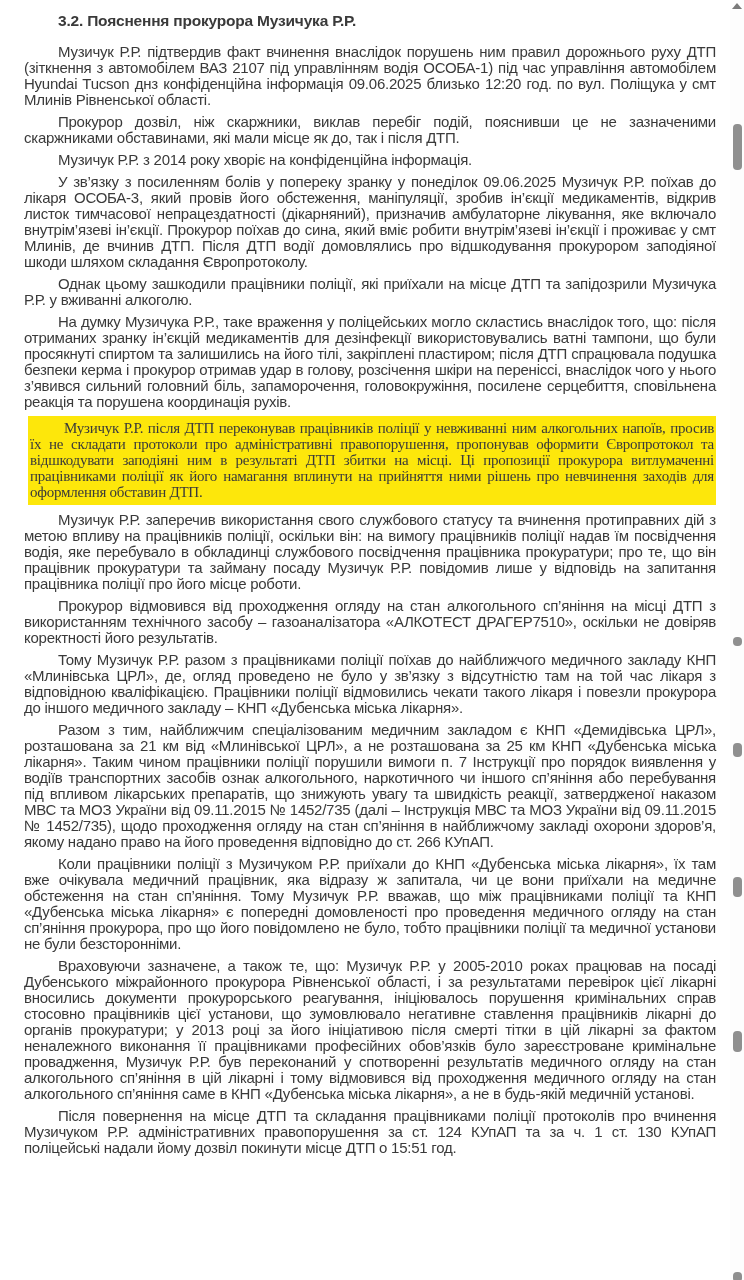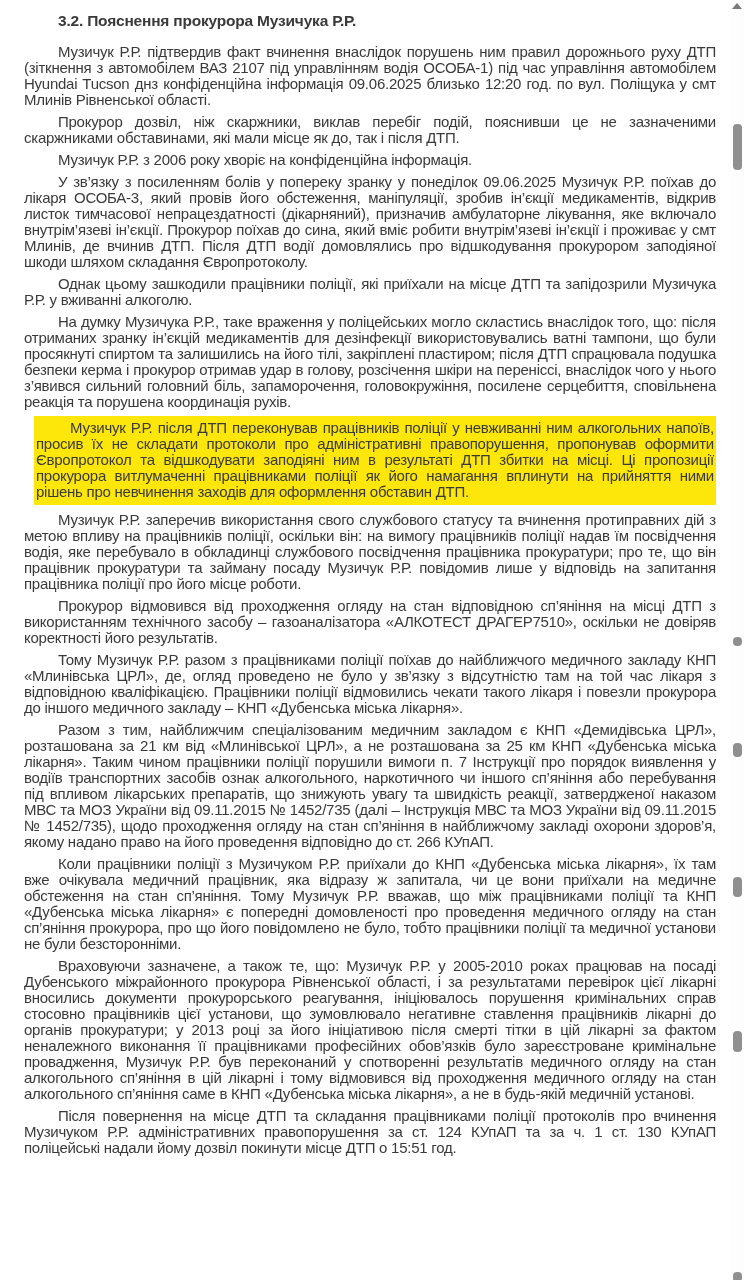--- a/index.html
+++ b/index.html
@@ -34,22 +34,23 @@
     line-height: 16px;
     letter-spacing: -0.25px;
     text-align: justify;
     text-indent: 34px;
     margin-bottom: 6px;
     color: #3a3a3a;
   }
   p.para.hl {
     background: #fde70b;
     padding: 4px 2px 5px 2px;
-    margin-left: 10px;
+    margin-left: 4px;
     margin-bottom: 7px;
+    font-family: Liberation Serif, serif;
   }
   
   .scrollbar-track {
     position: absolute;
     right: 0;
     top: 0;
     width: 14px;
     height: 1280px;
     background: #fdfdfd;
   }
@@ -79,27 +80,27 @@
 </head>
 <body>
 
 <div class="page">
 
   <div class="content">
     <h3 class="doc-heading">3.2. Пояснення прокурора Музичука Р.Р.</h3>
 
     <p class="para">Музичук Р.Р. підтвердив факт вчинення внаслідок порушень ним правил дорожнього руху ДТП (зіткнення з автомобілем ВАЗ 2107 під управлінням водія ОСОБА-1) під час управління автомобілем Hyundai Tucson днз конфіденційна інформація 09.06.2025 близько 12:20 год. по вул. Поліщука у смт Млинів Рівненської області.</p>
     <p class="para">Прокурор дозвіл, ніж скаржники, виклав перебіг подій, пояснивши це не зазначеними скаржниками обставинами, які мали місце як до, так і після ДТП.</p>
-    <p class="para">Музичук Р.Р. з 2006 року хворіє на конфіденційна інформація.</p>
+    <p class="para">Музичук Р.Р. з 2014 року хворіє на конфіденційна інформація.</p>
     <p class="para">У зв’язку з посиленням болів у попереку зранку у понеділок 09.06.2025 Музичук Р.Р. поїхав до лікаря ОСОБА-3, який провів його обстеження, маніпуляції, зробив ін’єкції медикаментів, відкрив листок тимчасової непрацездатності (дікарняний), призначив амбулаторне лікування, яке включало внутрім’язеві ін’єкції. Прокурор поїхав до сина, який вміє робити внутрім’язеві ін’єкції і проживає у смт Млинів, де вчинив ДТП. Після ДТП водії домовлялись про відшкодування прокурором заподіяної шкоди шляхом складання Європротоколу.</p>
     <p class="para">Однак цьому зашкодили працівники поліції, які приїхали на місце ДТП та запідозрили Музичука Р.Р. у вживанні алкоголю.</p>
     <p class="para">На думку Музичука Р.Р., таке враження у поліцейських могло скластись внаслідок того, що: після отриманих зранку ін’єкцій медикаментів для дезінфекції використовувались ватні тампони, що були просякнуті спиртом та залишились на його тілі, закріплені пластиром; після ДТП спрацювала подушка безпеки керма і прокурор отримав удар в голову, розсічення шкіри на переніссі, внаслідок чого у нього з’явився сильний головний біль, запаморочення, головокружіння, посилене серцебиття, сповільнена реакція та порушена координація рухів.</p>
     <p class="para hl">Музичук Р.Р. після ДТП переконував працівників поліції у невживанні ним алкогольних напоїв, просив їх не складати протоколи про адміністративні правопорушення, пропонував оформити Європротокол та відшкодувати заподіяні ним в результаті ДТП збитки на місці. Ці пропозиції прокурора витлумаченні працівниками поліції як його намагання вплинути на прийняття ними рішень про невчинення заходів для оформлення обставин ДТП.</p>
     <p class="para">Музичук Р.Р. заперечив використання свого службового статусу та вчинення протиправних дій з метою впливу на працівників поліції, оскільки він: на вимогу працівників поліції надав їм посвідчення водія, яке перебувало в обкладинці службового посвідчення працівника прокуратури; про те, що він працівник прокуратури та займану посаду Музичук Р.Р. повідомив лише у відповідь на запитання працівника поліції про його місце роботи.</p>
-    <p class="para">Прокурор відмовився від проходження огляду на стан відповідною сп’яніння на місці ДТП з використанням технічного засобу – газоаналізатора «АЛКОТЕСТ ДРАГЕР7510», оскільки не довіряв коректності його результатів.</p>
+    <p class="para">Прокурор відмовився від проходження огляду на стан алкогольного сп’яніння на місці ДТП з використанням технічного засобу – газоаналізатора «АЛКОТЕСТ ДРАГЕР7510», оскільки не довіряв коректності його результатів.</p>
     <p class="para">Тому Музичук Р.Р. разом з працівниками поліції поїхав до найближчого медичного закладу КНП «Млинівська ЦРЛ», де, огляд проведено не було у зв’язку з відсутністю там на той час лікаря з відповідною кваліфікацією. Працівники поліції відмовились чекати такого лікаря і повезли прокурора до іншого медичного закладу – КНП «Дубенська міська лікарня».</p>
     <p class="para">Разом з тим, найближчим спеціалізованим медичним закладом є КНП «Демидівська ЦРЛ», розташована за 21 км від «Млинівської ЦРЛ», а не розташована за 25 км КНП «Дубенська міська лікарня». Таким чином працівники поліції порушили вимоги п. 7 Інструкції про порядок виявлення у водіїв транспортних засобів ознак алкогольного, наркотичного чи іншого сп’яніння або перебування під впливом лікарських препаратів, що знижують увагу та швидкість реакції, затвердженої наказом МВС та МОЗ України від 09.11.2015 № 1452/735 (далі – Інструкція МВС та МОЗ України від 09.11.2015 № 1452/735), щодо проходження огляду на стан сп’яніння в найближчому закладі охорони здоров’я, якому надано право на його проведення відповідно до ст. 266 КУпАП.</p>
     <p class="para">Коли працівники поліції з Музичуком Р.Р. приїхали до КНП «Дубенська міська лікарня», їх там вже очікувала медичний працівник, яка відразу ж запитала, чи це вони приїхали на медичне обстеження на стан сп’яніння. Тому Музичук Р.Р. вважав, що між працівниками поліції та КНП «Дубенська міська лікарня» є попередні домовленості про проведення медичного огляду на стан сп’яніння прокурора, про що його повідомлено не було, тобто працівники поліції та медичної установи не були безсторонніми.</p>
     <p class="para">Враховуючи зазначене, а також те, що: Музичук Р.Р. у 2005-2010 роках працював на посаді Дубенського міжрайонного прокурора Рівненської області, і за результатами перевірок цієї лікарні вносились документи прокурорського реагування, ініціювалось порушення кримінальних справ стосовно працівників цієї установи, що зумовлювало негативне ставлення працівників лікарні до органів прокуратури; у 2013 році за його ініціативою після смерті тітки в цій лікарні за фактом неналежного виконання її працівниками професійних обов’язків було зареєстроване кримінальне провадження, Музичук Р.Р. був переконаний у спотворенні результатів медичного огляду на стан алкогольного сп’яніння в цій лікарні і тому відмовився від проходження медичного огляду на стан алкогольного сп’яніння саме в КНП «Дубенська міська лікарня», а не в будь-якій медичній установі.</p>
     <p class="para">Після повернення на місце ДТП та складання працівниками поліції протоколів про вчинення Музичуком Р.Р. адміністративних правопорушення за ст. 124 КУпАП та за ч. 1 ст. 130 КУпАП поліцейські надали йому дозвіл покинути місце ДТП о 15:51 год.</p>
   </div>
 
   <div class="scrollbar-track">
     <div class="scroll-up-arrow"></div>
     <div class="scroll-thumb thumb-main"></div>

